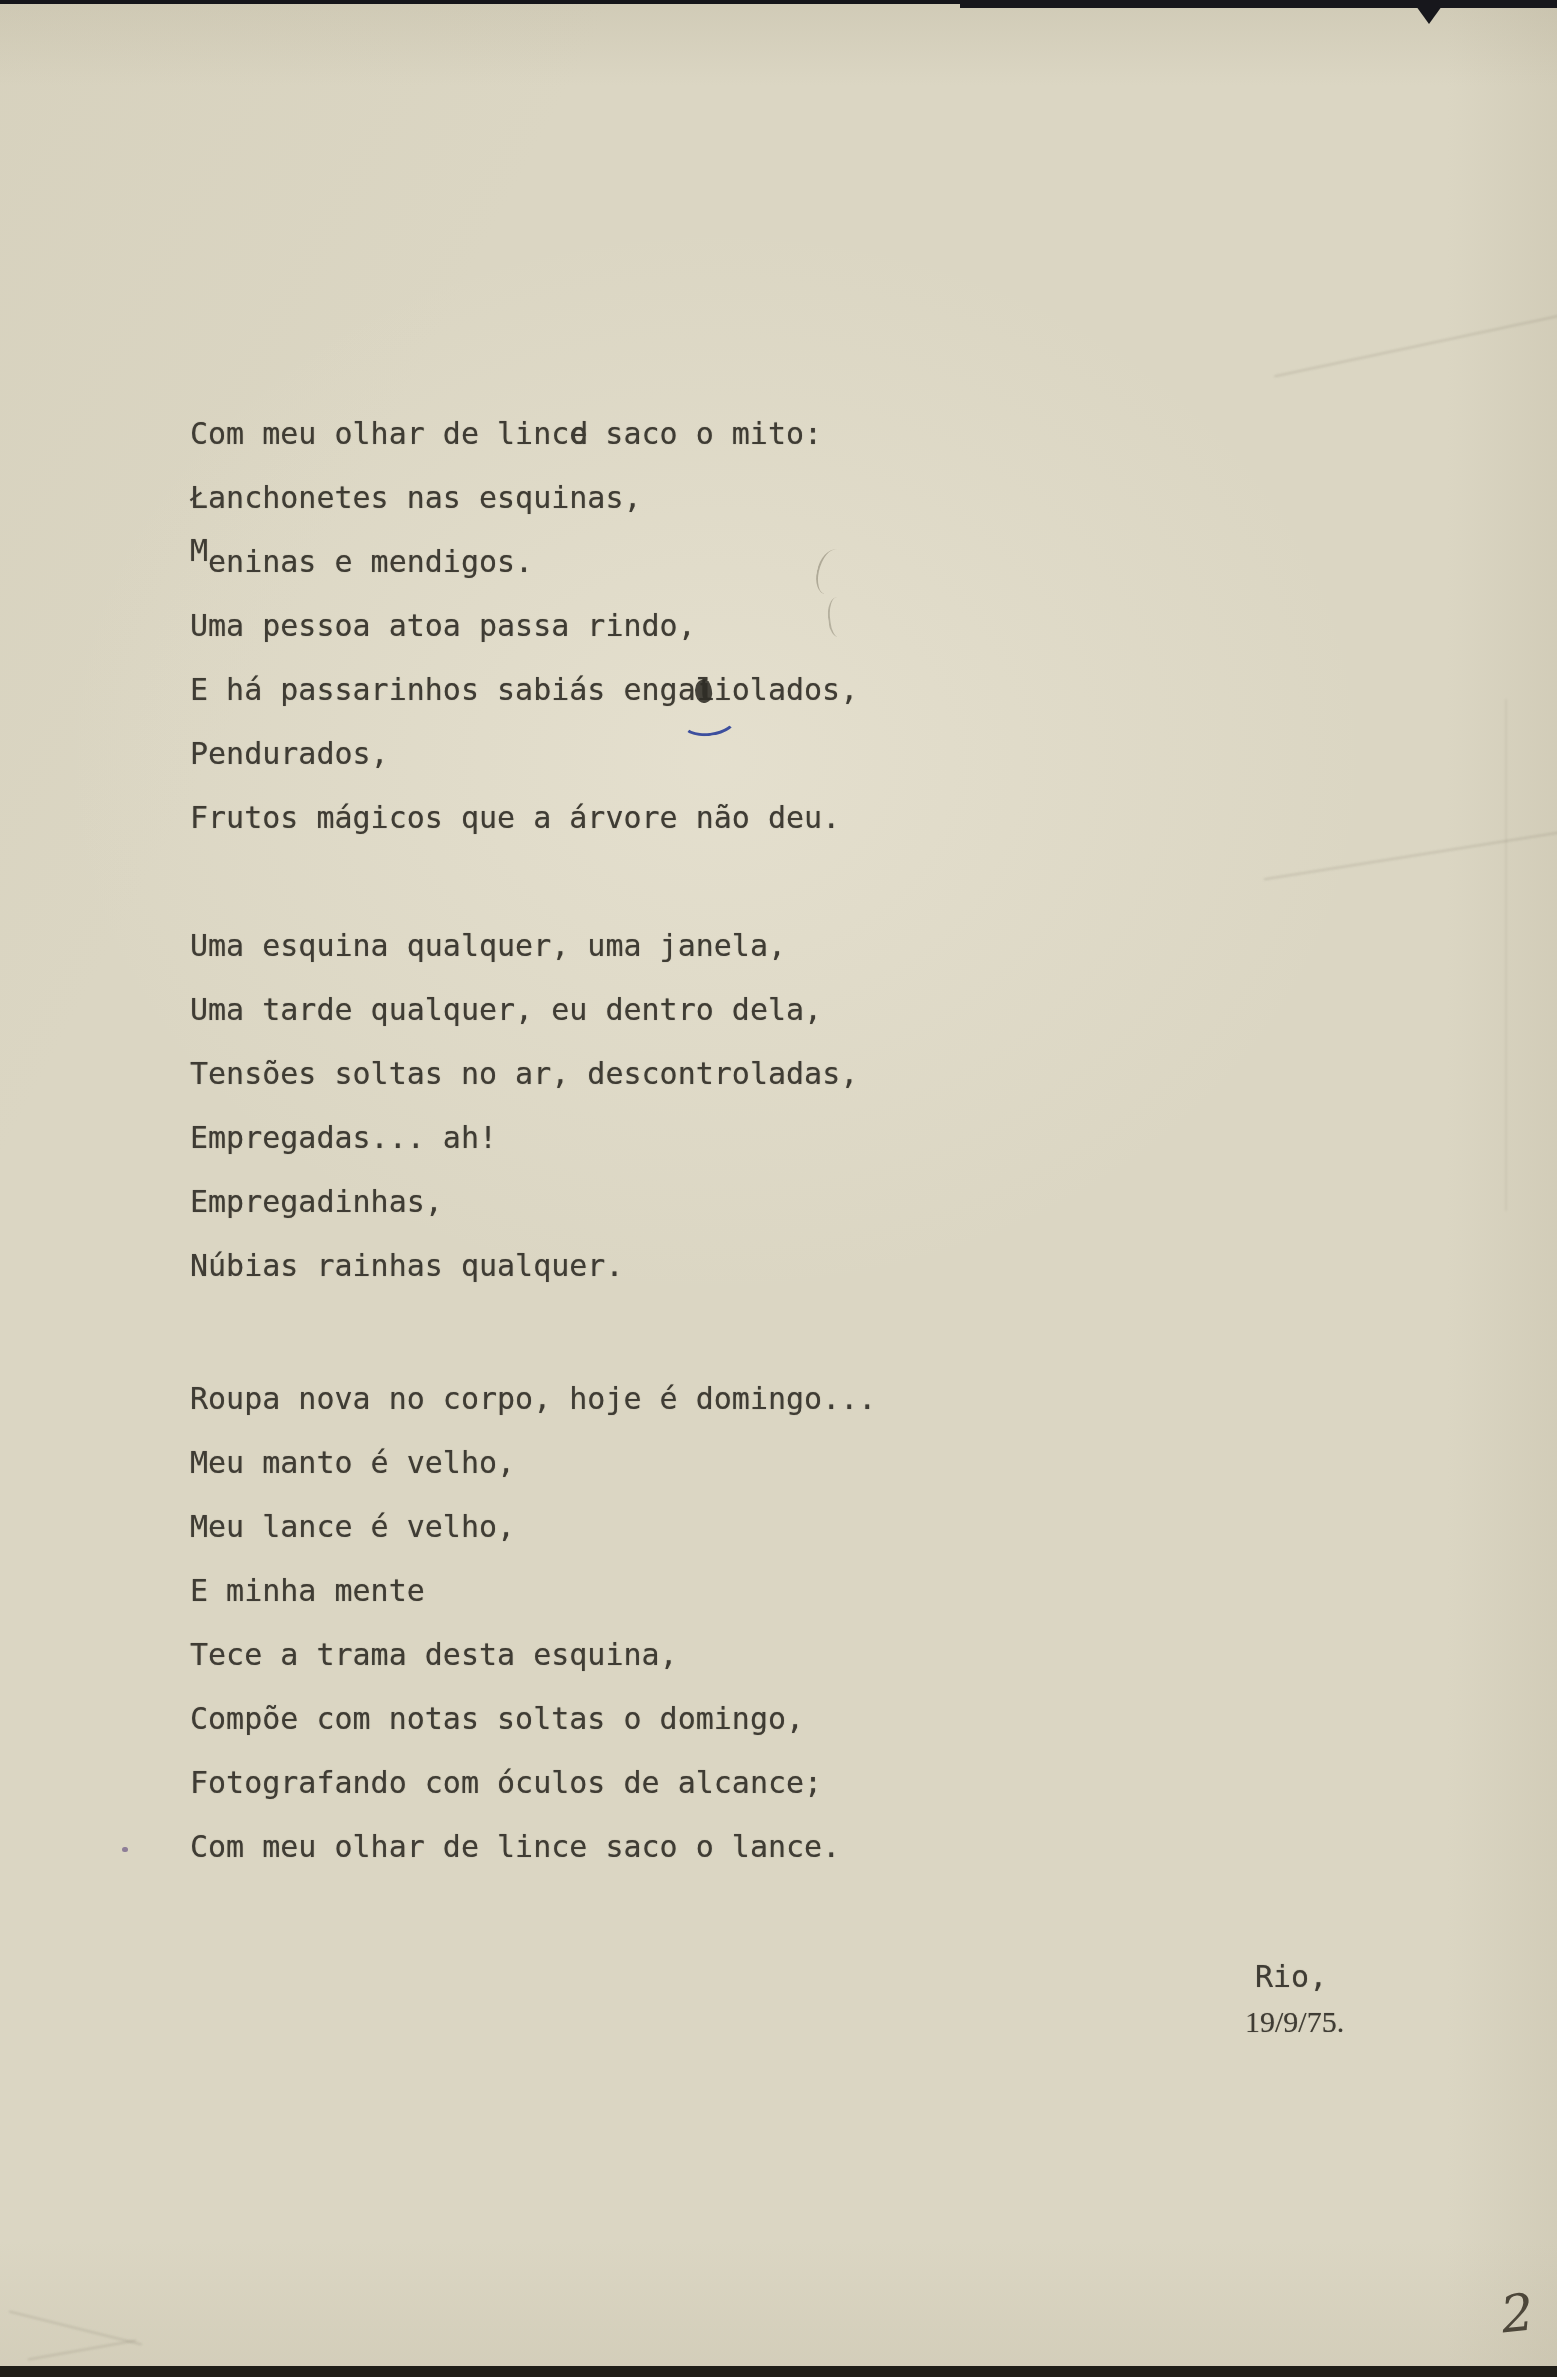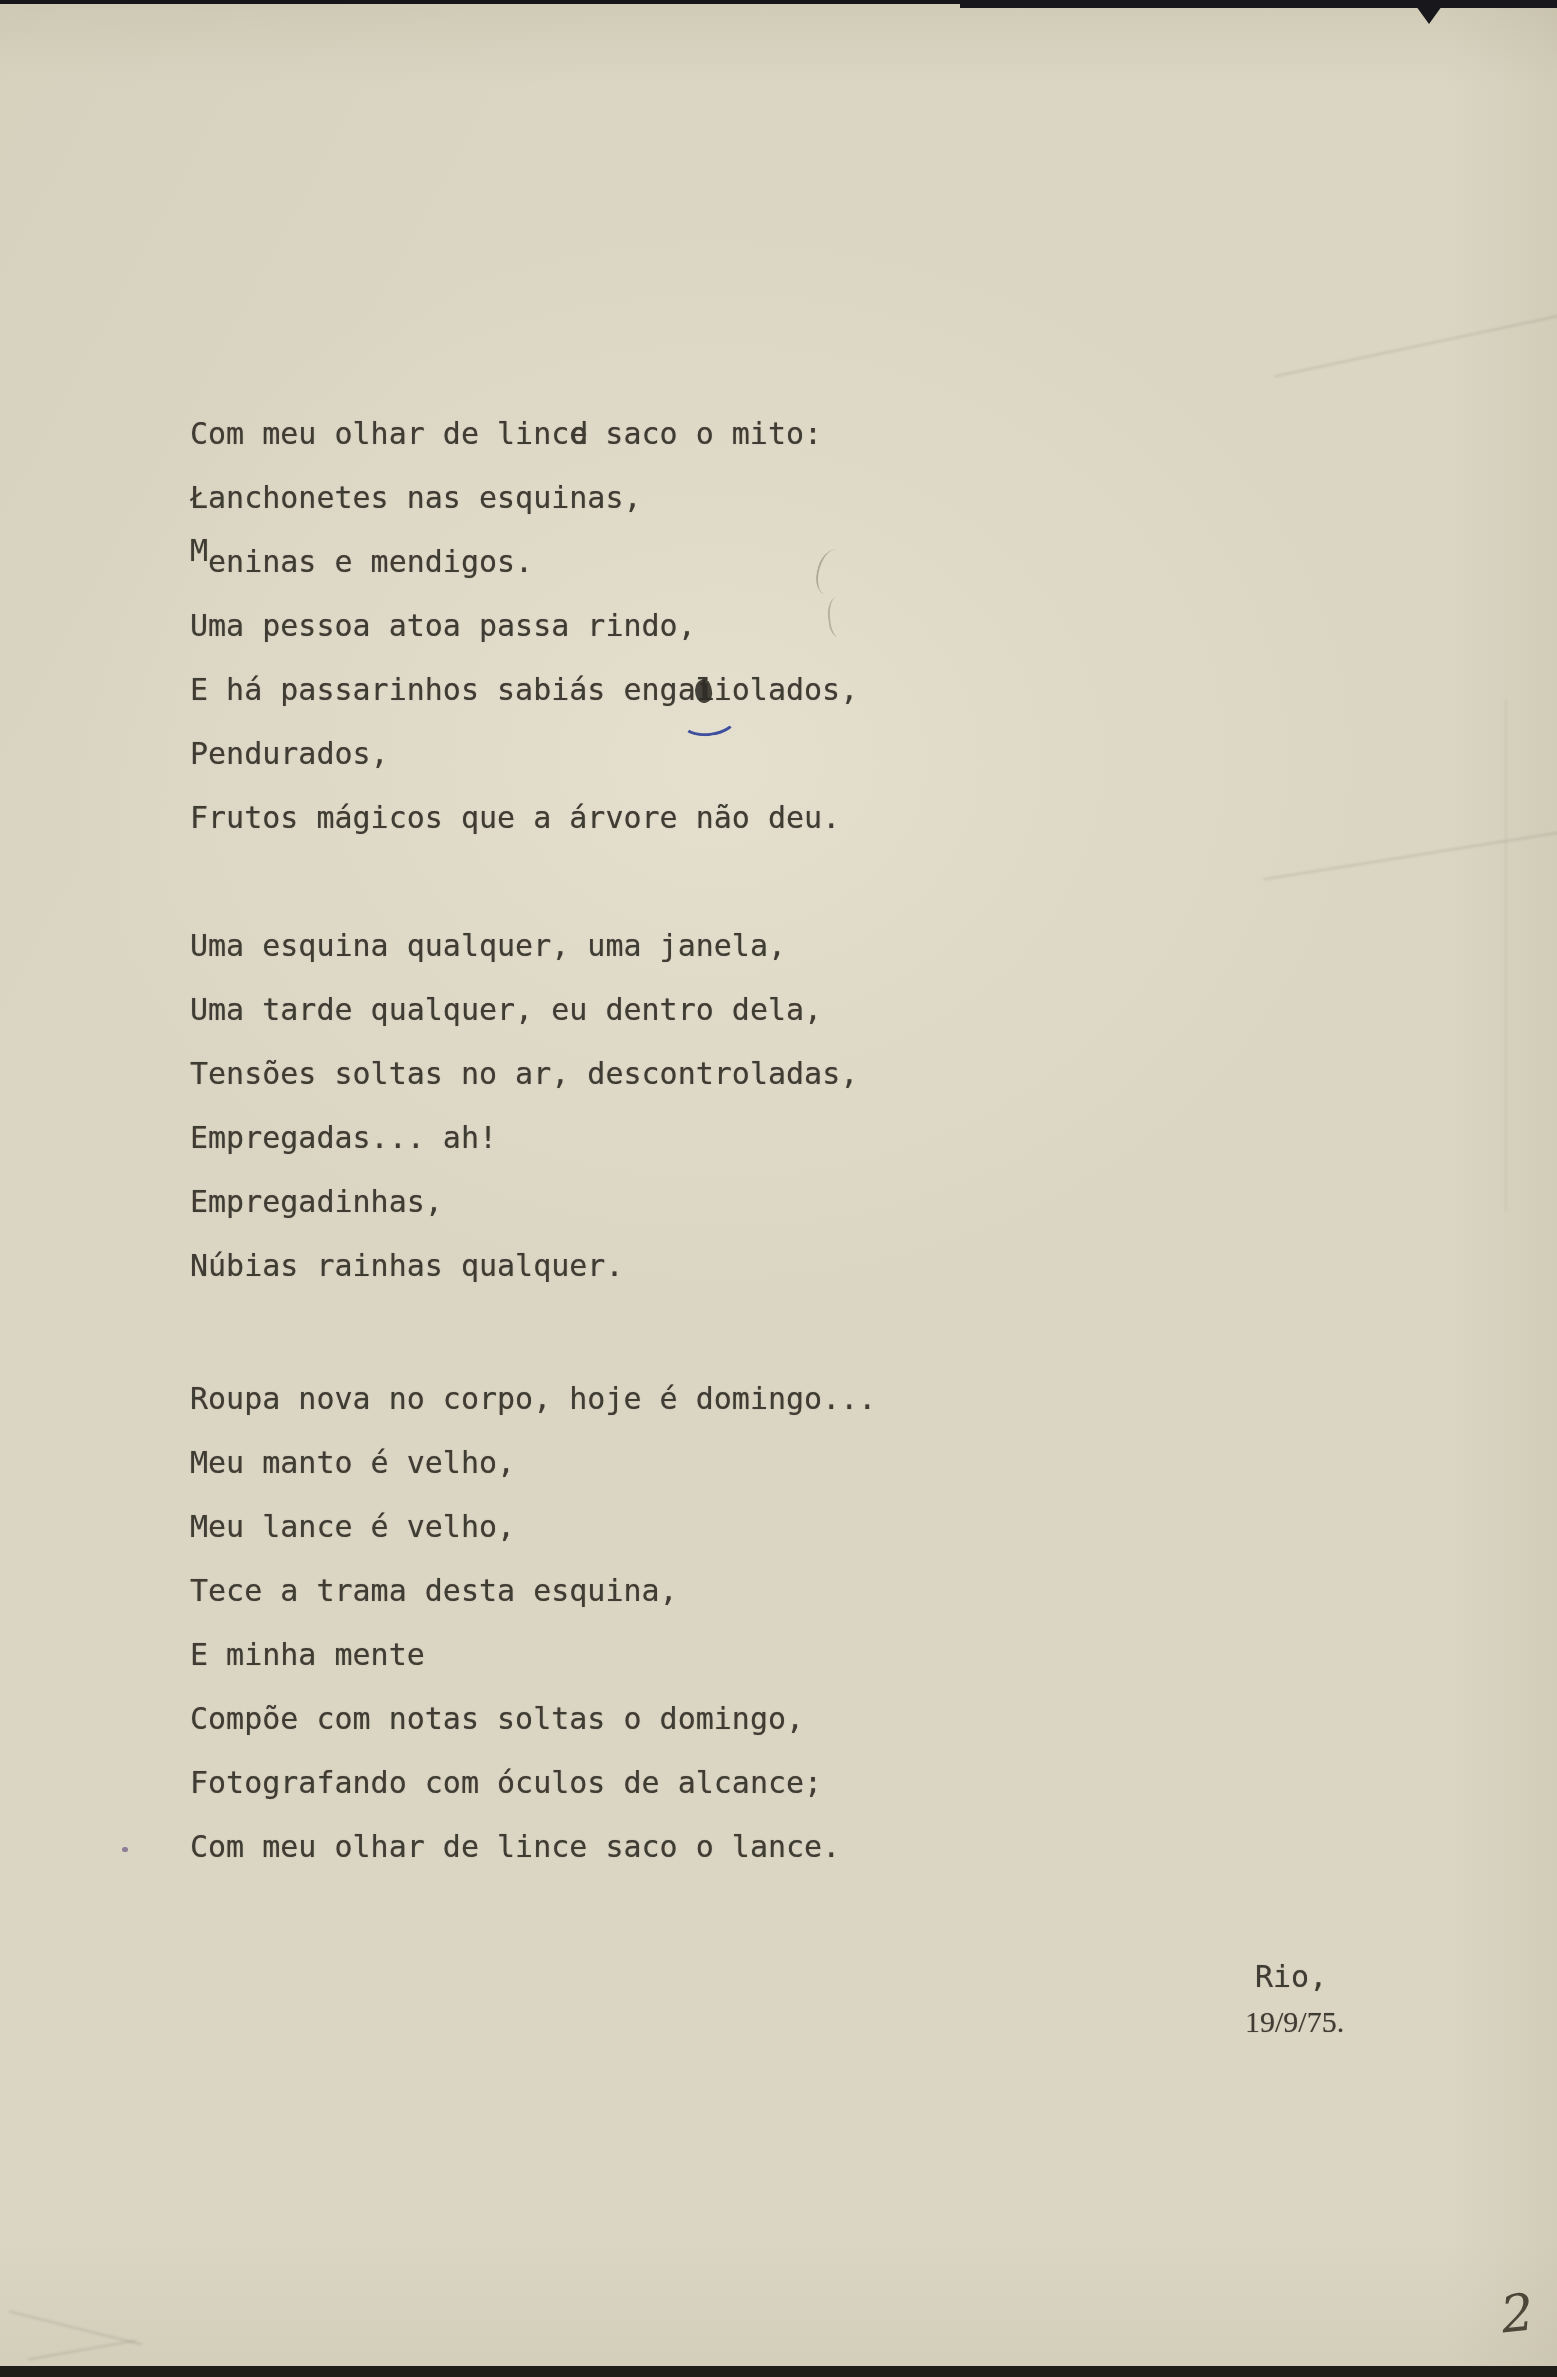--- a/index.html
+++ b/index.html
@@ -145,22 +145,22 @@
     <div class="pline">Tensões soltas no ar, descontroladas,</div>
     <div class="pline">Empregadas... ah!</div>
     <div class="pline">Empregadinhas,</div>
     <div class="pline">Núbias rainhas qualquer.</div>
   </div>
 
   <div class="stanza">
     <div class="pline">Roupa nova no corpo, hoje é domingo...</div>
     <div class="pline">Meu manto é velho,</div>
     <div class="pline">Meu lance é velho,</div>
+    <div class="pline">E minha mente</div>
     <div class="pline">Tece a trama desta esquina,</div>
-    <div class="pline">E minha mente</div>
     <div class="pline">Compõe com notas soltas o domingo,</div>
     <div class="pline">Fotografando com óculos de alcance;</div>
     <div class="pline">Com meu olhar de lince saco o lance.</div>
   </div>
 
 </div>
 
 <div class="signature">
   <span class="sig-place">Rio,</span>
   <span class="sig-date">19/9/75.</span>

